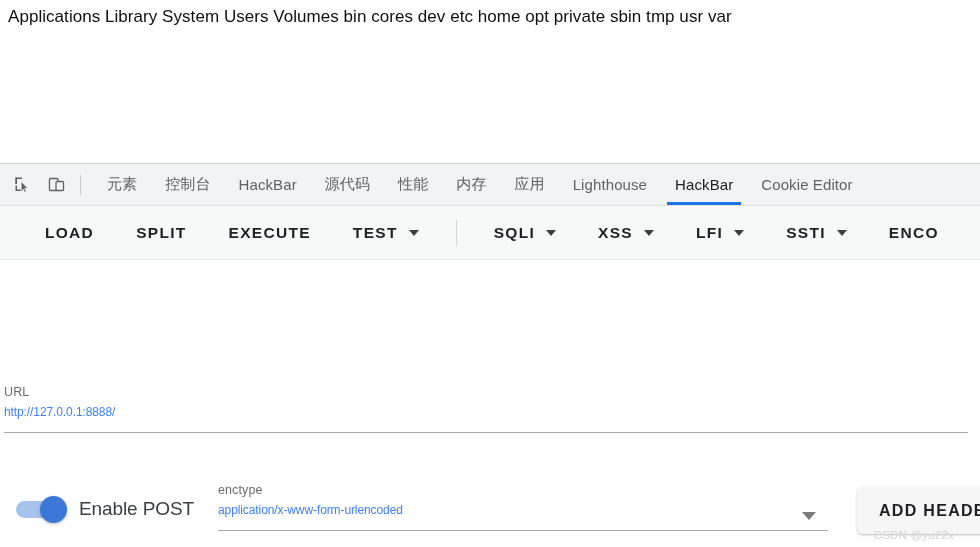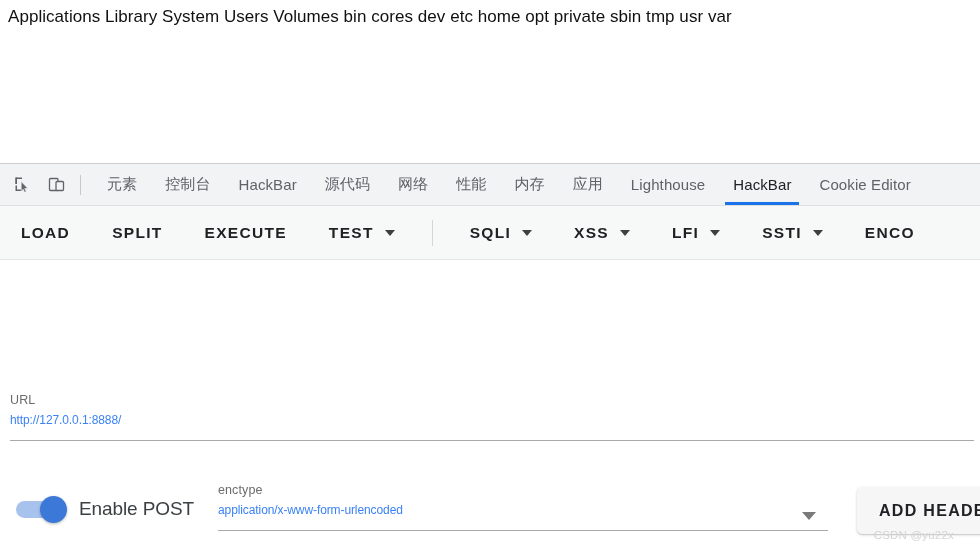--- a/index.html
+++ b/index.html
@@ -105,20 +105,21 @@
 
   
   .toolbar {
     position: relative;
     height: 53px;
     background: #f7f8f8;
     display: flex;
     align-items: center;
     border-bottom: 1px solid #e4e6e7;
     overflow: hidden;
+    padding-left: 24px;
   }
   .tb-btn {
     display: flex;
     align-items: center;
     gap: 11px;
     padding: 0 21px;
     height: 36px;
     font-size: 15.5px;
     font-weight: bold;
     letter-spacing: 1.3px;
@@ -167,24 +168,23 @@
     letter-spacing: -0.1px;
   }
   .field-underline {
     height: 1px;
     background: #a9a9a9;
     margin-top: 7px;
   }
 
   
   #url-field {
-    left: 10px;
+    left: 4px;
     top: 125px;
     width: 964px;
-    margin-top: 8px;
   }
   #url-field .field-underline { width: 964px; }
 
   
   #post-row {
     left: 0;
     top: 215px;
     width: 980px;
     height: 60px;
   }
@@ -298,21 +298,20 @@
           <rect x="8" y="5.5" width="7.5" height="9" rx="1" fill="#f1f3f4" stroke="#5f6368" stroke-width="1.3"></rect>
         </svg>
       </div>
     </div>
     <div class="strip-divider"></div>
     <div class="tabs">
       <div class="tab">元素</div>
       <div class="tab">控制台</div>
       <div class="tab">HackBar</div>
       <div class="tab">源代码</div>
-      <div class="tab">网络</div>
       <div class="tab">性能</div>
       <div class="tab">内存</div>
       <div class="tab">应用</div>
       <div class="tab">Lighthouse</div>
       <div class="tab active">HackBar</div>
       <div class="tab">Cookie Editor</div>
     </div>
   </div>
 
   <div class="toolbar">

